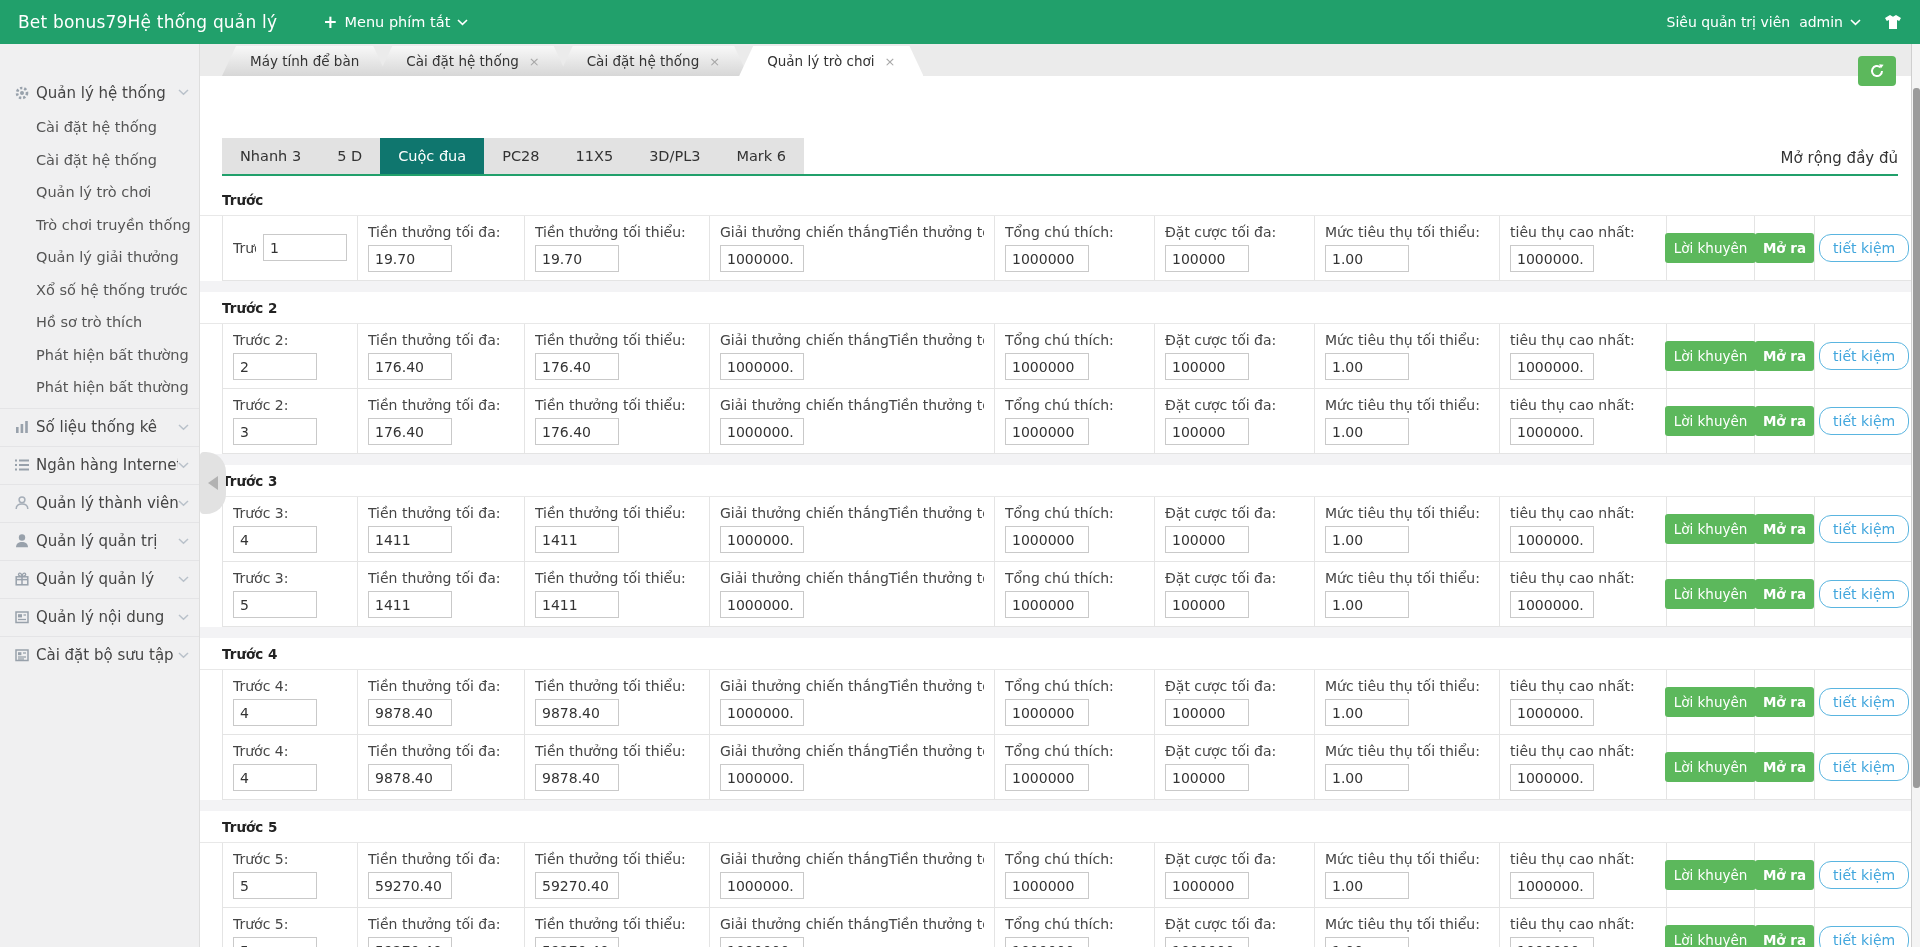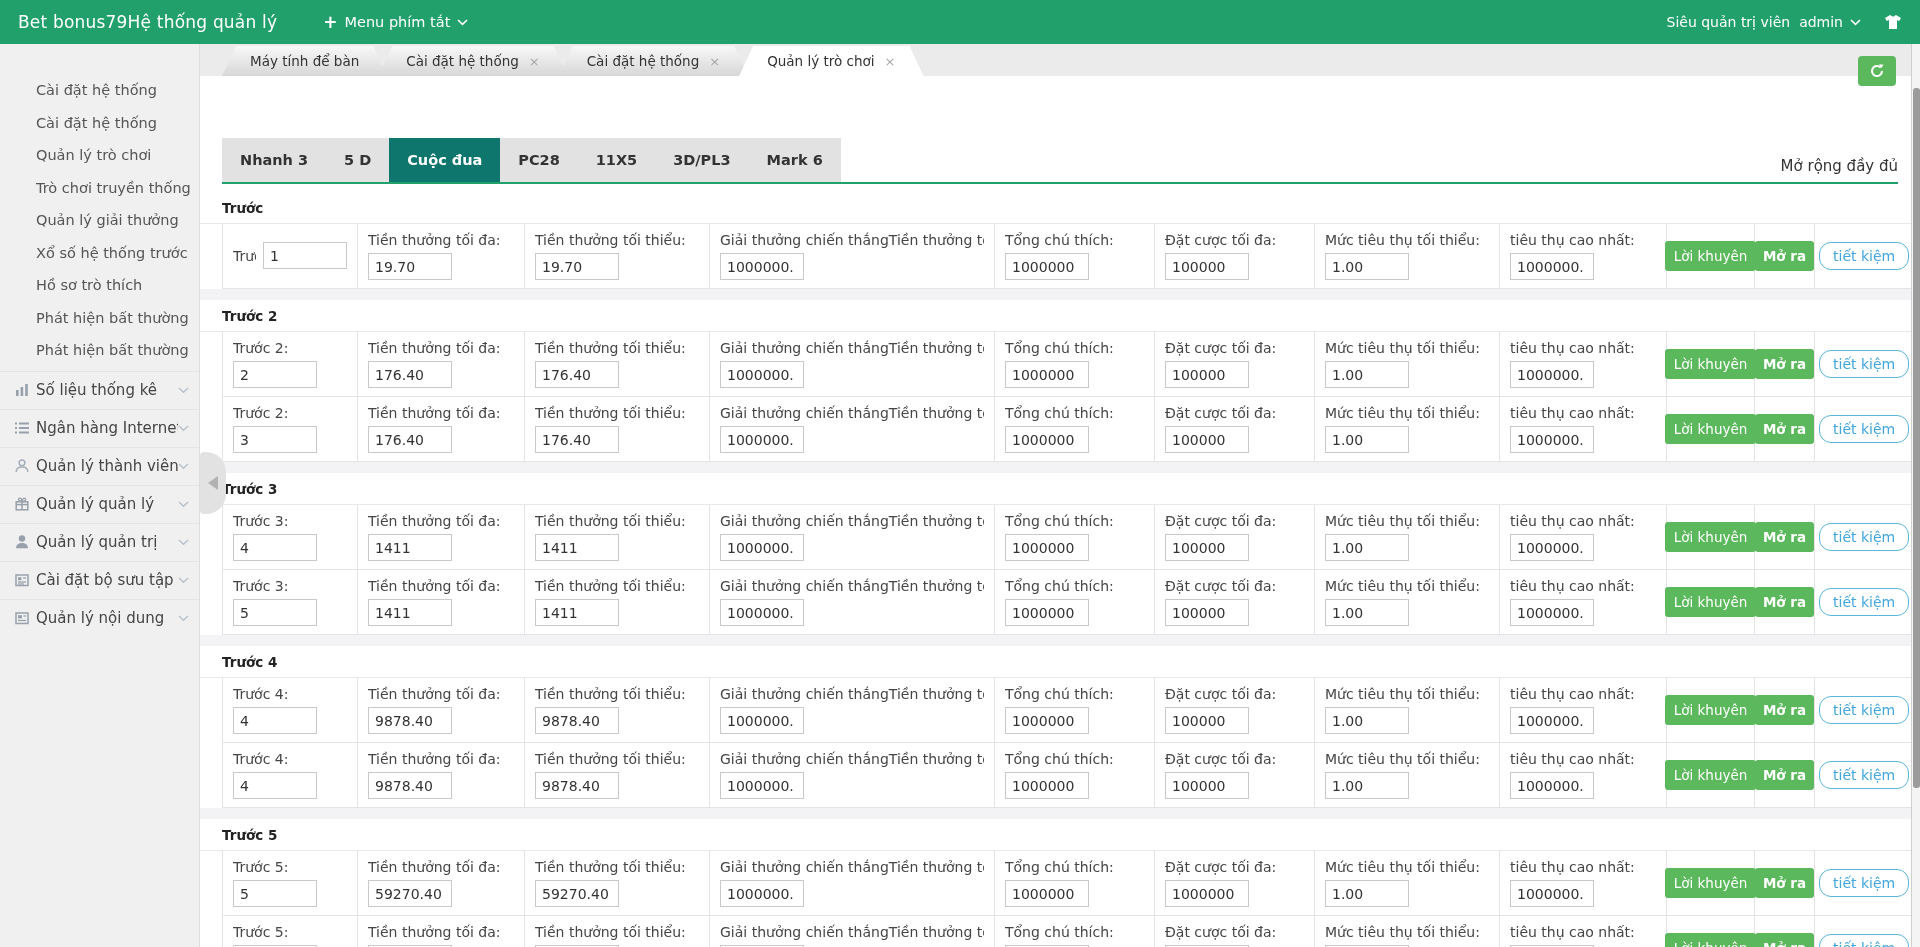--- a/index.html
+++ b/index.html
@@ -36,21 +36,21 @@
   .wtab.active { background:#fff; z-index:5; }
   .wtab .closex { font-size:13px; color:#a7a7a7; line-height:1; }
 
   
   .refresh-btn { position:absolute; top:12px; right:24px; width:38px; height:30px; background:#5cb85c; border:none; border-radius:4px;
                  display:flex; align-items:center; justify-content:center; cursor:pointer; }
 
   
   .gametabs { margin:62px 22px 0 22px; display:flex; align-items:flex-end; border-bottom:2px solid #21a06b; }
   .gt-list { display:flex; background:#e2e2e2; }
-  .gt { height:44px; display:flex; align-items:center; padding:0 18px; font-size:14.5px; font-weight:bold; color:#333; cursor:pointer; white-space:nowrap; }
+  .gt { height:36px; display:flex; align-items:center; padding:0 18px; font-size:14.5px; font-weight:normal; color:#333; cursor:pointer; white-space:nowrap; }
   .gt.active { background:#0f766e; color:#fff; }
   .gt-spacer { flex:1; }
   .expand-label { font-size:15px; color:#333; padding-bottom:7px; cursor:pointer; white-space:nowrap; }
 
   
   .sections { margin-top:8px; }
   .section-header { padding:8px 14px 7px 22px; font-size:13.5px; font-weight:bold; color:#222; border-bottom:1px solid #e8e8e8; background:#fff; }
   .section-gap { height:11px; background:#f3f3f5; }
   .rows { margin-left:22px; }
   .trow { display:flex; align-items:stretch; border-bottom:1px solid #e4e4e4; min-height:62px; }
@@ -104,20 +104,32 @@
           <path d="M6 1 L9 2.7 L12 1 L17 3.9 L15.2 7 L13 5.9 V15 H5 V5.9 L2.8 7 L1 3.9 Z" fill="#ffffff"></path>
         </svg>
     </div>
   </div>
 </div>
 
 <div class="app">
 
   <div class="sidebar" id="sidebar">
       <div class="group">
+        <div class="group-header">
+          <span class="gicon">
+            <svg width="16" height="16" viewBox="0 0 16 16">
+              <circle cx="8" cy="8" r="5" fill="none" stroke="#98a1ab" stroke-width="2.6" stroke-dasharray="2.3 1.9"></circle>
+              <circle cx="8" cy="8" r="2" fill="#98a1ab"></circle>
+            </svg>
+          </span>
+          <span class="glabel">Quản lý hệ thống</span>
+          <svg width="11" height="7" viewBox="0 0 11 7">
+            <polyline points="1,1 5.5,5.3 10,1" fill="none" stroke="#b9c1ca" stroke-width="1.5"></polyline>
+          </svg>
+        </div>
         <div class="sub-list">
           <div class="sub-item">Cài đặt hệ thống</div>
           <div class="sub-item">Cài đặt hệ thống</div>
           <div class="sub-item">Quản lý trò chơi</div>
           <div class="sub-item">Trò chơi truyền thống</div>
           <div class="sub-item">Quản lý giải thưởng</div>
           <div class="sub-item">Xổ số hệ thống trước</div>
           <div class="sub-item">Hồ sơ trò thích</div>
           <div class="sub-item">Phát hiện bất thường</div>
           <div class="sub-item">Phát hiện bất thường</div>
@@ -167,74 +179,74 @@
           <span class="glabel">Quản lý thành viên</span>
           <svg width="11" height="7" viewBox="0 0 11 7">
             <polyline points="1,1 5.5,5.3 10,1" fill="none" stroke="#b9c1ca" stroke-width="1.5"></polyline>
           </svg>
         </div>
       </div>
       <div class="group">
         <div class="group-header">
           <span class="gicon">
             <svg width="16" height="16" viewBox="0 0 16 16">
+              <circle cx="8" cy="4.5" r="3.2" fill="#98a1ab"></circle>
+              <path d="M2 14.2c0-3.6 2.7-5.3 6-5.3s6 1.7 6 5.3z" fill="#98a1ab"></path>
+            </svg>
+          </span>
+          <span class="glabel">Quản lý quản trị</span>
+          <svg width="11" height="7" viewBox="0 0 11 7">
+            <polyline points="1,1 5.5,5.3 10,1" fill="none" stroke="#b9c1ca" stroke-width="1.5"></polyline>
+          </svg>
+        </div>
+      </div>
+      <div class="group">
+        <div class="group-header">
+          <span class="gicon">
+            <svg width="16" height="16" viewBox="0 0 16 16">
               <rect x="2.2" y="5.8" width="11.6" height="8" fill="none" stroke="#98a1ab" stroke-width="1.5"></rect>
               <line x1="8" y1="5.8" x2="8" y2="13.8" stroke="#98a1ab" stroke-width="1.5"></line>
               <line x1="2.2" y1="8.6" x2="13.8" y2="8.6" stroke="#98a1ab" stroke-width="1.5"></line>
               <path d="M8 5.5C5.2 5.5 3.8 4 4.8 2.6S8 2.6 8 5.5C8 2.6 10.4 1.2 11.4 2.6S10.8 5.5 8 5.5z" fill="none" stroke="#98a1ab" stroke-width="1.3"></path>
             </svg>
           </span>
           <span class="glabel">Quản lý quản lý</span>
           <svg width="11" height="7" viewBox="0 0 11 7">
             <polyline points="1,1 5.5,5.3 10,1" fill="none" stroke="#b9c1ca" stroke-width="1.5"></polyline>
           </svg>
         </div>
       </div>
       <div class="group">
         <div class="group-header">
           <span class="gicon">
             <svg width="16" height="16" viewBox="0 0 16 16">
-              <circle cx="8" cy="4.5" r="3.2" fill="#98a1ab"></circle>
-              <path d="M2 14.2c0-3.6 2.7-5.3 6-5.3s6 1.7 6 5.3z" fill="#98a1ab"></path>
-            </svg>
-          </span>
-          <span class="glabel">Quản lý quản trị</span>
+              <rect x="2" y="3" width="12" height="10.5" fill="none" stroke="#98a1ab" stroke-width="1.5"></rect>
+              <rect x="4" y="5.2" width="4" height="3.2" fill="#98a1ab"></rect>
+              <line x1="9.5" y1="6" x2="12" y2="6" stroke="#98a1ab" stroke-width="1.3"></line>
+              <line x1="4" y1="10.5" x2="12" y2="10.5" stroke="#98a1ab" stroke-width="1.3"></line>
+            </svg>
+          </span>
+          <span class="glabel">Quản lý nội dung</span>
           <svg width="11" height="7" viewBox="0 0 11 7">
             <polyline points="1,1 5.5,5.3 10,1" fill="none" stroke="#b9c1ca" stroke-width="1.5"></polyline>
           </svg>
         </div>
       </div>
       <div class="group">
         <div class="group-header">
           <span class="gicon">
             <svg width="16" height="16" viewBox="0 0 16 16">
               <rect x="2" y="3" width="12" height="10.5" fill="none" stroke="#98a1ab" stroke-width="1.5"></rect>
               <rect x="4" y="5.2" width="3.4" height="3" fill="#98a1ab"></rect>
               <line x1="9" y1="6" x2="12" y2="6" stroke="#98a1ab" stroke-width="1.3"></line>
               <line x1="4" y1="10" x2="12" y2="10" stroke="#98a1ab" stroke-width="1.3"></line>
               <line x1="4" y1="12" x2="10" y2="12" stroke="#98a1ab" stroke-width="1.3"></line>
             </svg>
           </span>
           <span class="glabel">Cài đặt bộ sưu tập</span>
-          <svg width="11" height="7" viewBox="0 0 11 7">
-            <polyline points="1,1 5.5,5.3 10,1" fill="none" stroke="#b9c1ca" stroke-width="1.5"></polyline>
-          </svg>
-        </div>
-      </div>
-      <div class="group">
-        <div class="group-header">
-          <span class="gicon">
-            <svg width="16" height="16" viewBox="0 0 16 16">
-              <rect x="2" y="3" width="12" height="10.5" fill="none" stroke="#98a1ab" stroke-width="1.5"></rect>
-              <rect x="4" y="5.2" width="4" height="3.2" fill="#98a1ab"></rect>
-              <line x1="9.5" y1="6" x2="12" y2="6" stroke="#98a1ab" stroke-width="1.3"></line>
-              <line x1="4" y1="10.5" x2="12" y2="10.5" stroke="#98a1ab" stroke-width="1.3"></line>
-            </svg>
-          </span>
-          <span class="glabel">Quản lý nội dung</span>
           <svg width="11" height="7" viewBox="0 0 11 7">
             <polyline points="1,1 5.5,5.3 10,1" fill="none" stroke="#b9c1ca" stroke-width="1.5"></polyline>
           </svg>
         </div>
       </div>
     </div>
 
   <div class="content">
     <div class="tabstrip" id="tabstrip">
         <div class="wtab">

